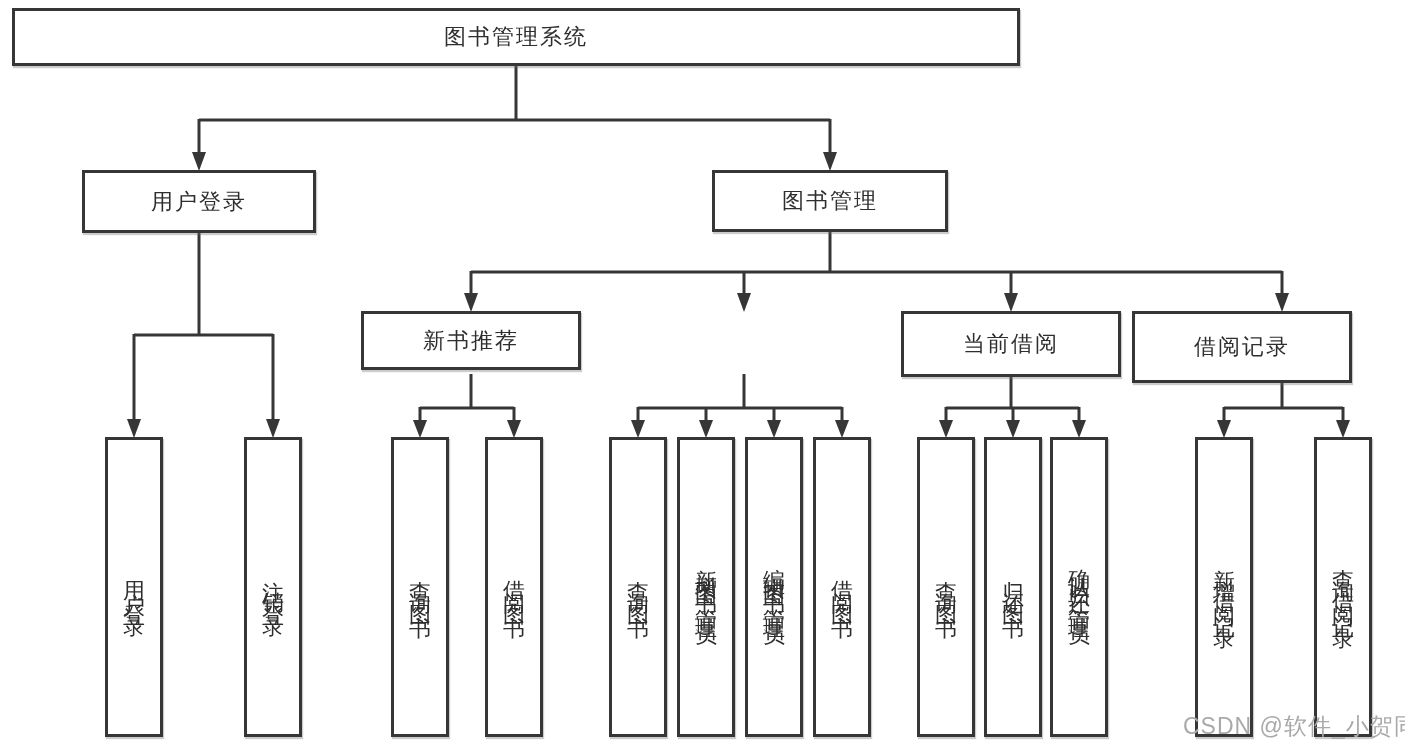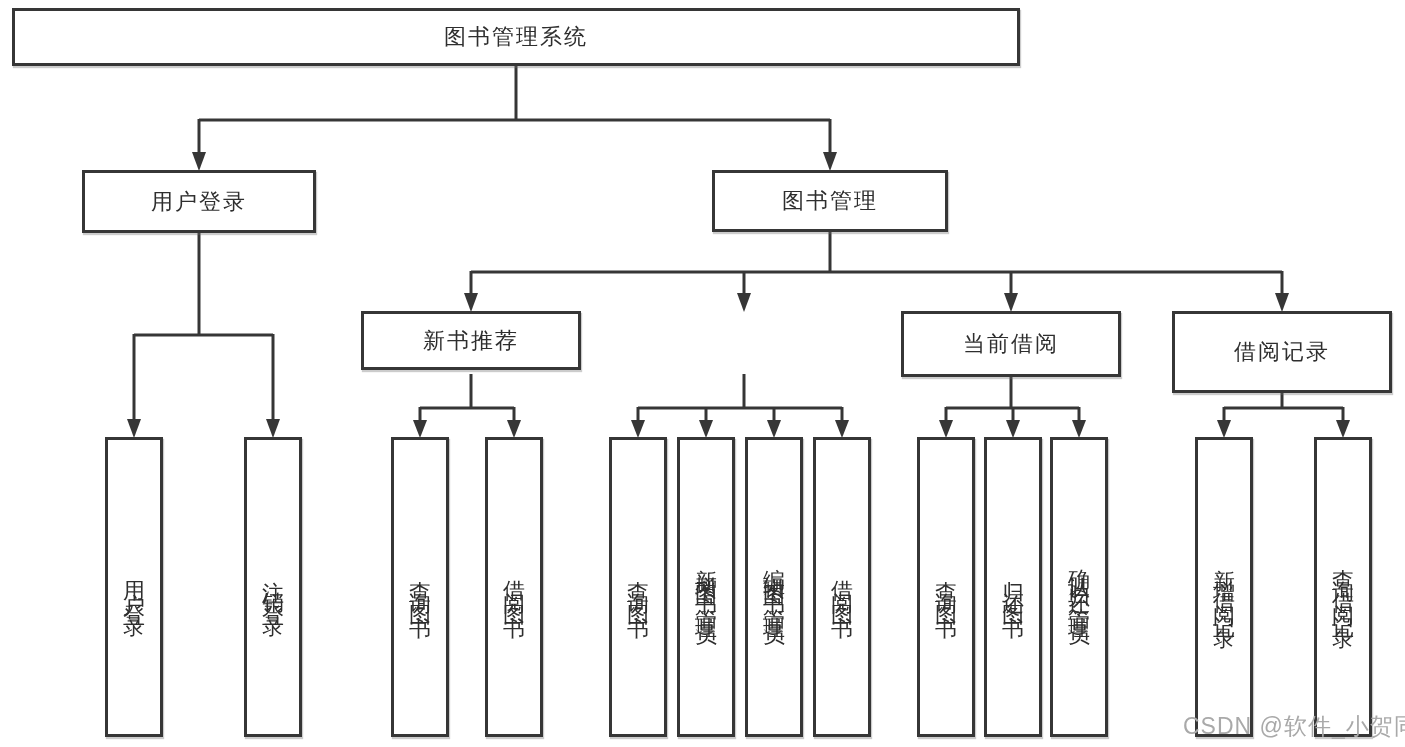--- a/index.html
+++ b/index.html
@@ -135,21 +135,21 @@
     </g>
   </svg>
 
   <div class="box h" style="left:12px;top:8px;width:1008px;height:58px">图书管理系统</div>
 
   <div class="box h" style="left:82px;top:170px;width:234px;height:63px">用户登录</div>
   <div class="box h" style="left:712px;top:170px;width:236px;height:62px">图书管理</div>
 
   <div class="box h" style="left:361px;top:311px;width:220px;height:59px">新书推荐</div>
   <div class="box h" style="left:901px;top:311px;width:220px;height:66px">当前借阅</div>
-  <div class="box h" style="left:1172px;top:311px;width:220px;height:82px">借阅记录</div>
+  <div class="box h" style="left:1132px;top:311px;width:220px;height:72px">借阅记录</div>
 
   <div class="box v" style="left:105px;top:437px;width:58px;height:300px">用户登录</div>
   <div class="box v" style="left:244px;top:437px;width:58px;height:300px">注销登录</div>
 
   <div class="box v" style="left:391px;top:437px;width:58px;height:300px">查询图书</div>
   <div class="box v" style="left:485px;top:437px;width:58px;height:300px">借阅图书</div>
 
   <div class="box v" style="left:609px;top:437px;width:58px;height:300px">查询图书</div>
   <div class="box v tight" style="left:677px;top:437px;width:58px;height:300px">新增图书（管理员）</div>
   <div class="box v tight" style="left:745px;top:437px;width:58px;height:300px">编辑图书（管理员）</div>

